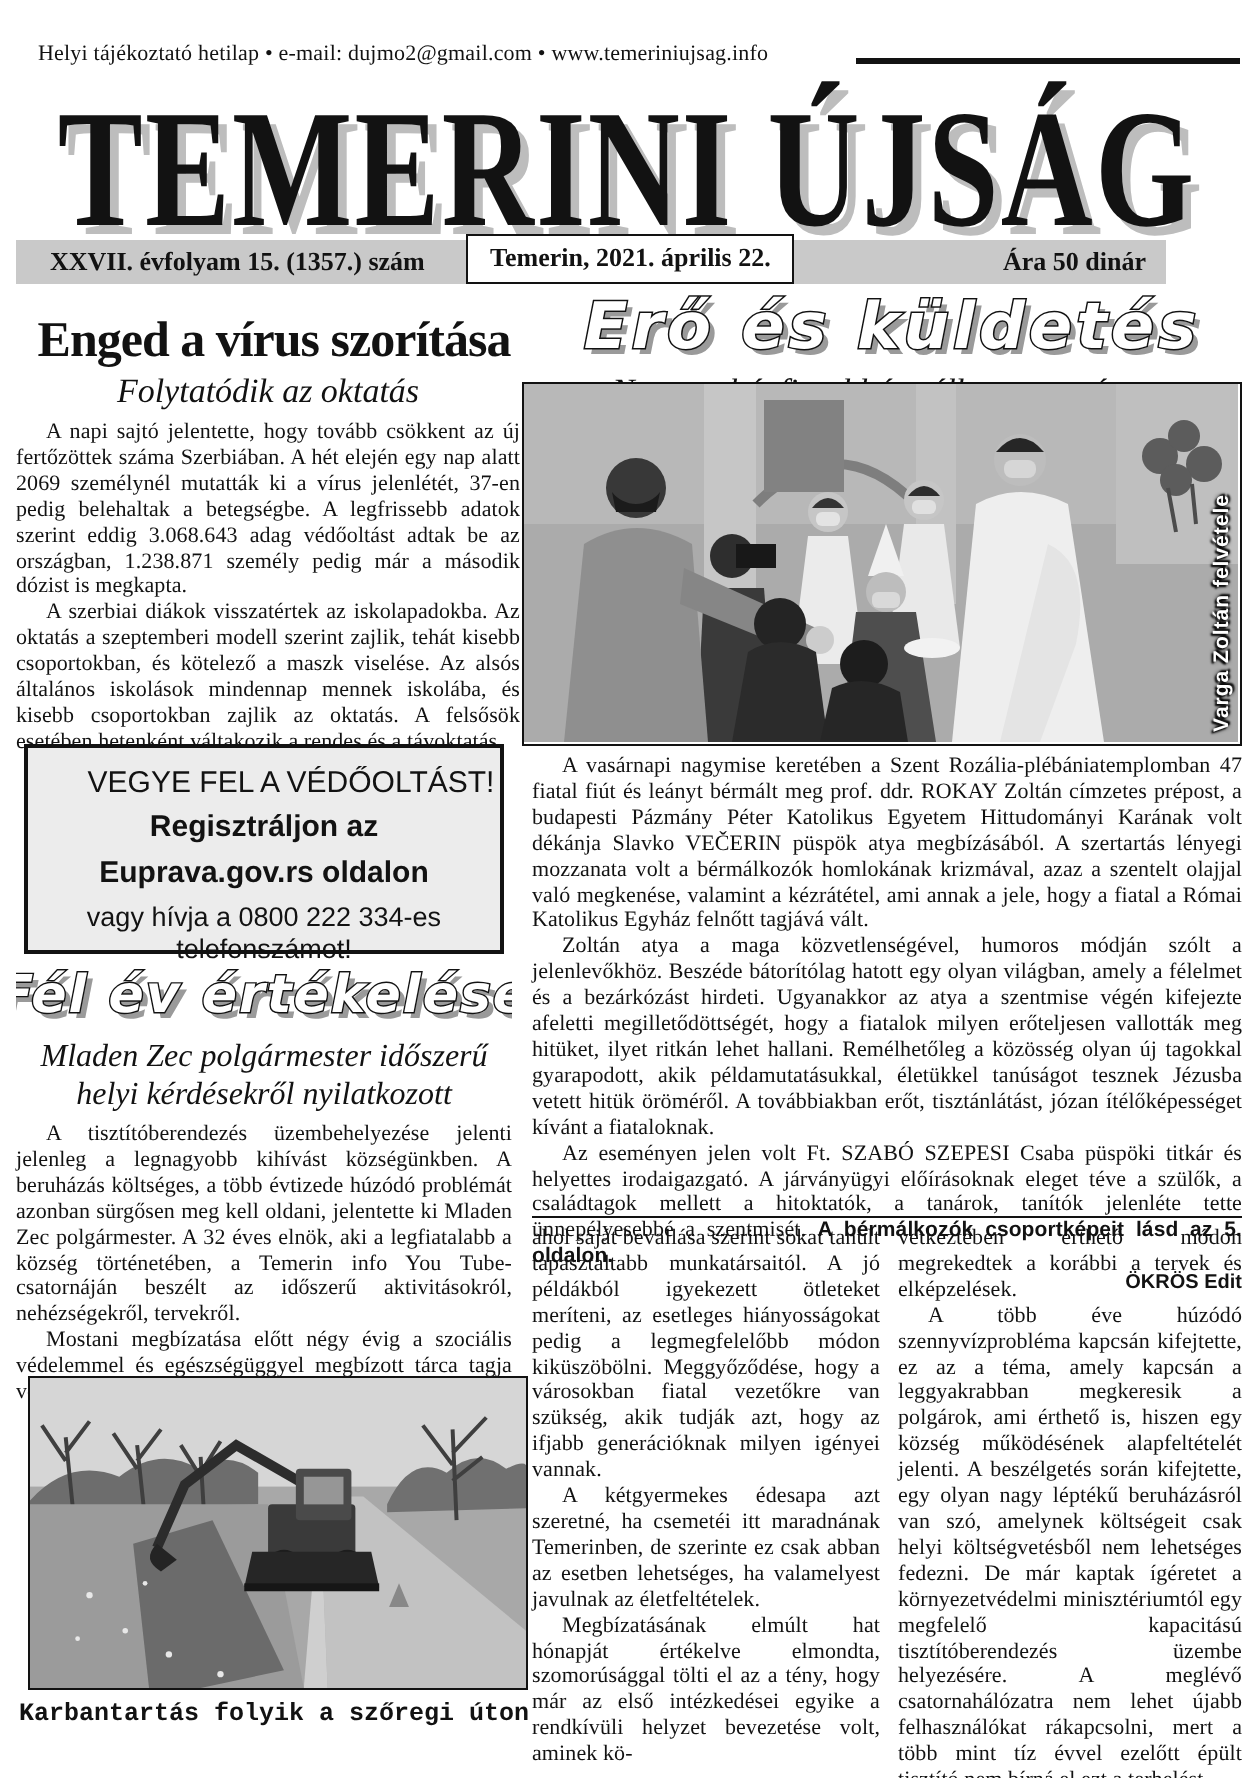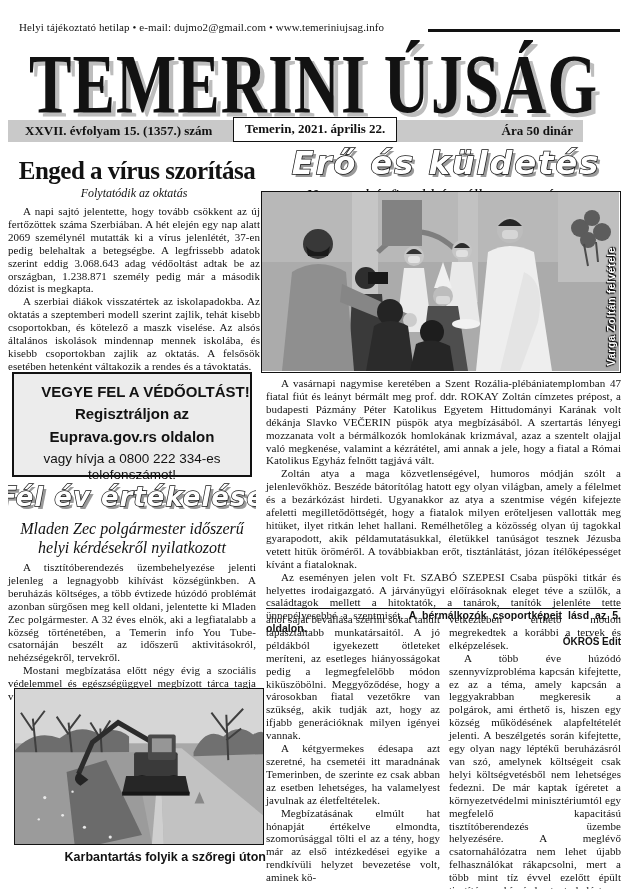--- a/index.html
+++ b/index.html
@@ -31,44 +31,44 @@
     position:absolute; left:225px; top:-3px; background:#ffffff; border:1px solid #121212;
     padding:3px 11px 4px; font-size:13px; font-weight:bold;
   }
   .info-price { position:absolute; right:10px; top:3px; font-size:13px; font-weight:bold; }
 
   
   .body-txt p {
     font-size:11px; line-height:12.9px; text-align:justify; text-indent:15px;
     letter-spacing:0.05px;
   }
-  .serif-sub { font-style:italic; text-align:center; font-size:12px; }
+  .serif-sub { font-style:italic; text-align:center; font-size:17px; }
 
   
   .virus-article { position:absolute; left:8px; top:157px; width:252px; }
   .virus-title {
     width:282px; margin-left:-12px; text-align:center; font-weight:bold;
     font-size:25px; letter-spacing:-0.5px; line-height:27px;
   }
   .virus-sub { margin:2px 0 4px; }
   .vaccine-box {
     position:absolute; left:12px; top:372px; width:240px; height:105px;
     background:#ececec; border:2px solid #121212; text-align:center;
     font-family:"Liberation Sans", sans-serif; padding-top:7px;
   }
-  .vaccine-box .b1 { font-size:15px; font-weight:bold; line-height:21px;padding-left:27px; }
+  .vaccine-box .b1 { font-size:15px; font-weight:normal; line-height:21px;padding-left:27px; }
   .vaccine-box .b2 { font-size:15px; font-weight:bold; line-height:23px;text-align:center; }
   .vaccine-box .b4 { font-size:13.5px; line-height:16px; margin-top:3px; }
   .mayor-article { position:absolute; left:8px; top:482px; width:248px; }
   .fancy-svg { display:block; margin:0 auto; }
   .mayor-sub { font-size:16px; line-height:19px; margin:1px 0 4px; }
   .road-photo { position:absolute; left:14px; top:688px; width:250px; height:157px; border:1.5px solid #121212; }
   .road-caption {
-    position:absolute; left:8px; top:850px; width:258px; text-align:right;
-    font-family:Liberation Sans, sans-serif; font-weight:bold; font-size:12.5px;
+    position:absolute; left:8px; top:850px; width:258px; text-align:center;
+    font-family:Liberation Mono, monospace; font-weight:bold; font-size:12.5px;
   }
 
   
   .conf-head { position:absolute; left:270px; top:144px; width:352px; }
   .conf-sub { font-size:17px; margin-top:-2px; }
   .conf-photo { position:absolute; left:261px; top:191px; width:360px; height:182px; border:1.5px solid #121212; }
   .photo-credit {
     position:absolute; right:3px; bottom:6px;
     writing-mode:vertical-rl; transform:rotate(180deg);
     font-family:"Liberation Sans", sans-serif; font-size:10.5px; font-weight:bold;

